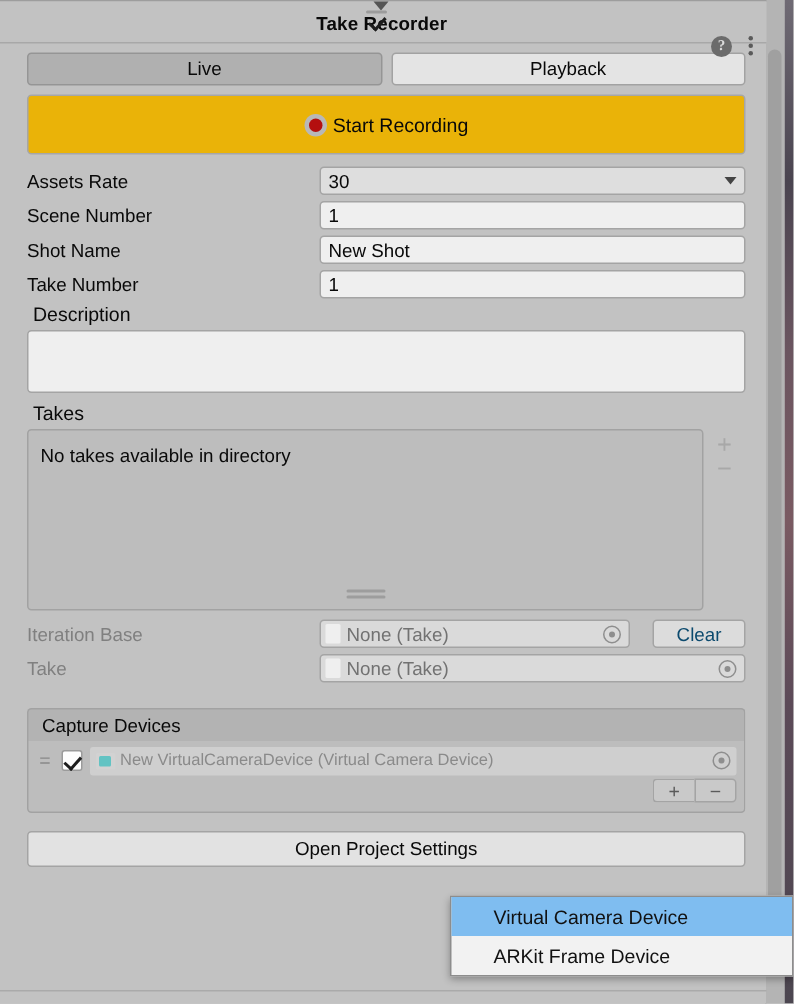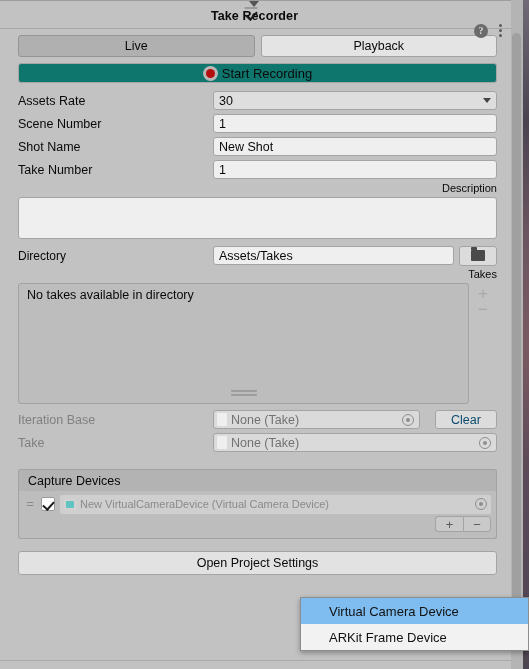--- a/index.html
+++ b/index.html
@@ -115,24 +115,24 @@
     flex: 1; height: 22px;
     display: flex; align-items: center; justify-content: center;
     font-size: 12.5px;
     border: 1px solid #a2a2a2;
     border-radius: 3px;
     background: #e4e4e4;
   }
   .tab.active { background: #b0b0b0; border-color: #959595; }
 
   .record-btn {
-    height: 20px; margin-bottom: 7px;
+    height: 40px; margin-bottom: 7px;
     display: flex; align-items: center; justify-content: center;
     gap: 4px;
-    background: #0f766e;
+    background: #eab308;
     border: 1px solid #a6a6a6;
     border-radius: 3px;
     font-size: 13px;
   }
   .rec-dot {
     width: 15px; height: 15px; border-radius: 50%;
     background: #b8b8b8;
     display: flex; align-items: center; justify-content: center;
   }
   .rec-dot i { width: 9px; height: 9px; border-radius: 50%; background: #b40f0f; }
@@ -169,21 +169,21 @@
     display: flex; align-items: center; justify-content: center; flex: none;
   }
   .target i { width: 4px; height: 4px; border-radius: 50%; background: #8e8e8e; }
   .clear-btn {
     width: 62px; height: 19px; margin-left: 15px; flex: none;
     background: #dcdcdc; border: 1px solid #a4a4a4; border-radius: 3px;
     display: flex; align-items: center; justify-content: center;
     font-size: 12.5px; color: #0c4a6e;
   }
 
-  .section-label { font-size: 11px; margin: 2px 0 3px 9px; text-align: right; }
+  .section-label { font-size: 13px; margin: 2px 0 3px 4px; }
 
   .textarea {
     height: 42px; margin-bottom: 6px;
     background: #efefef; border: 1px solid #a4a4a4; border-radius: 3px;
   }
 
   .dir-row { display: flex; align-items: center; height: 21px; margin-bottom: 2px; }
   .folder-btn {
     width: 38px; height: 20px; margin-left: 5px; flex: none;
     background: #dcdcdc; border: 1px solid #a4a4a4; border-radius: 3px;
@@ -197,21 +197,21 @@
     width: 6px; height: 3px; background: #4a4a4a; border-radius: 1px 1px 0 0;
   }
 
   
   .takes-wrap { display: flex; margin-bottom: 5px; }
   .takes-box {
     flex: 1; height: 121px;
     background: #bdbdbd;
     border: 1px solid #a2a2a2; border-radius: 3px;
     position: relative;
-    padding: 4px 8px;
+    padding: 10px 8px;
     font-size: 12.5px;
   }
   .grip {
     position: absolute; left: 50%; bottom: 5px; transform: translateX(-50%);
     width: 26px;
   }
   .grip span { display: block; height: 2px; background: #9d9d9d; margin-bottom: 2px; border-radius: 1px; }
   .pm-col {
     width: 28px; flex: none;
     display: flex; flex-direction: column; align-items: center;
@@ -370,29 +370,20 @@
       <div class="row">
         <div class="lbl">Take Number</div>
         <div class="field">
           <span>1</span>
         </div>
       </div>
 
       <div class="section-label">Description</div>
       <div class="textarea"></div>
 
-      <div class="dir-row">
-        <div class="lbl" style="width:195px;flex:none;">Directory</div>
-        <div class="field">
-          <span>Assets/Takes</span>
-        </div>
-        <div class="folder-btn">
-          <span class="folder-ico"></span>
-        </div>
-      </div>
 
       <div class="section-label">Takes</div>
       <div class="takes-wrap">
         <div class="takes-box">
           <span>No takes available in directory</span>
           <div class="grip">
               <span></span>
               <span></span>
             </div>
         </div>

